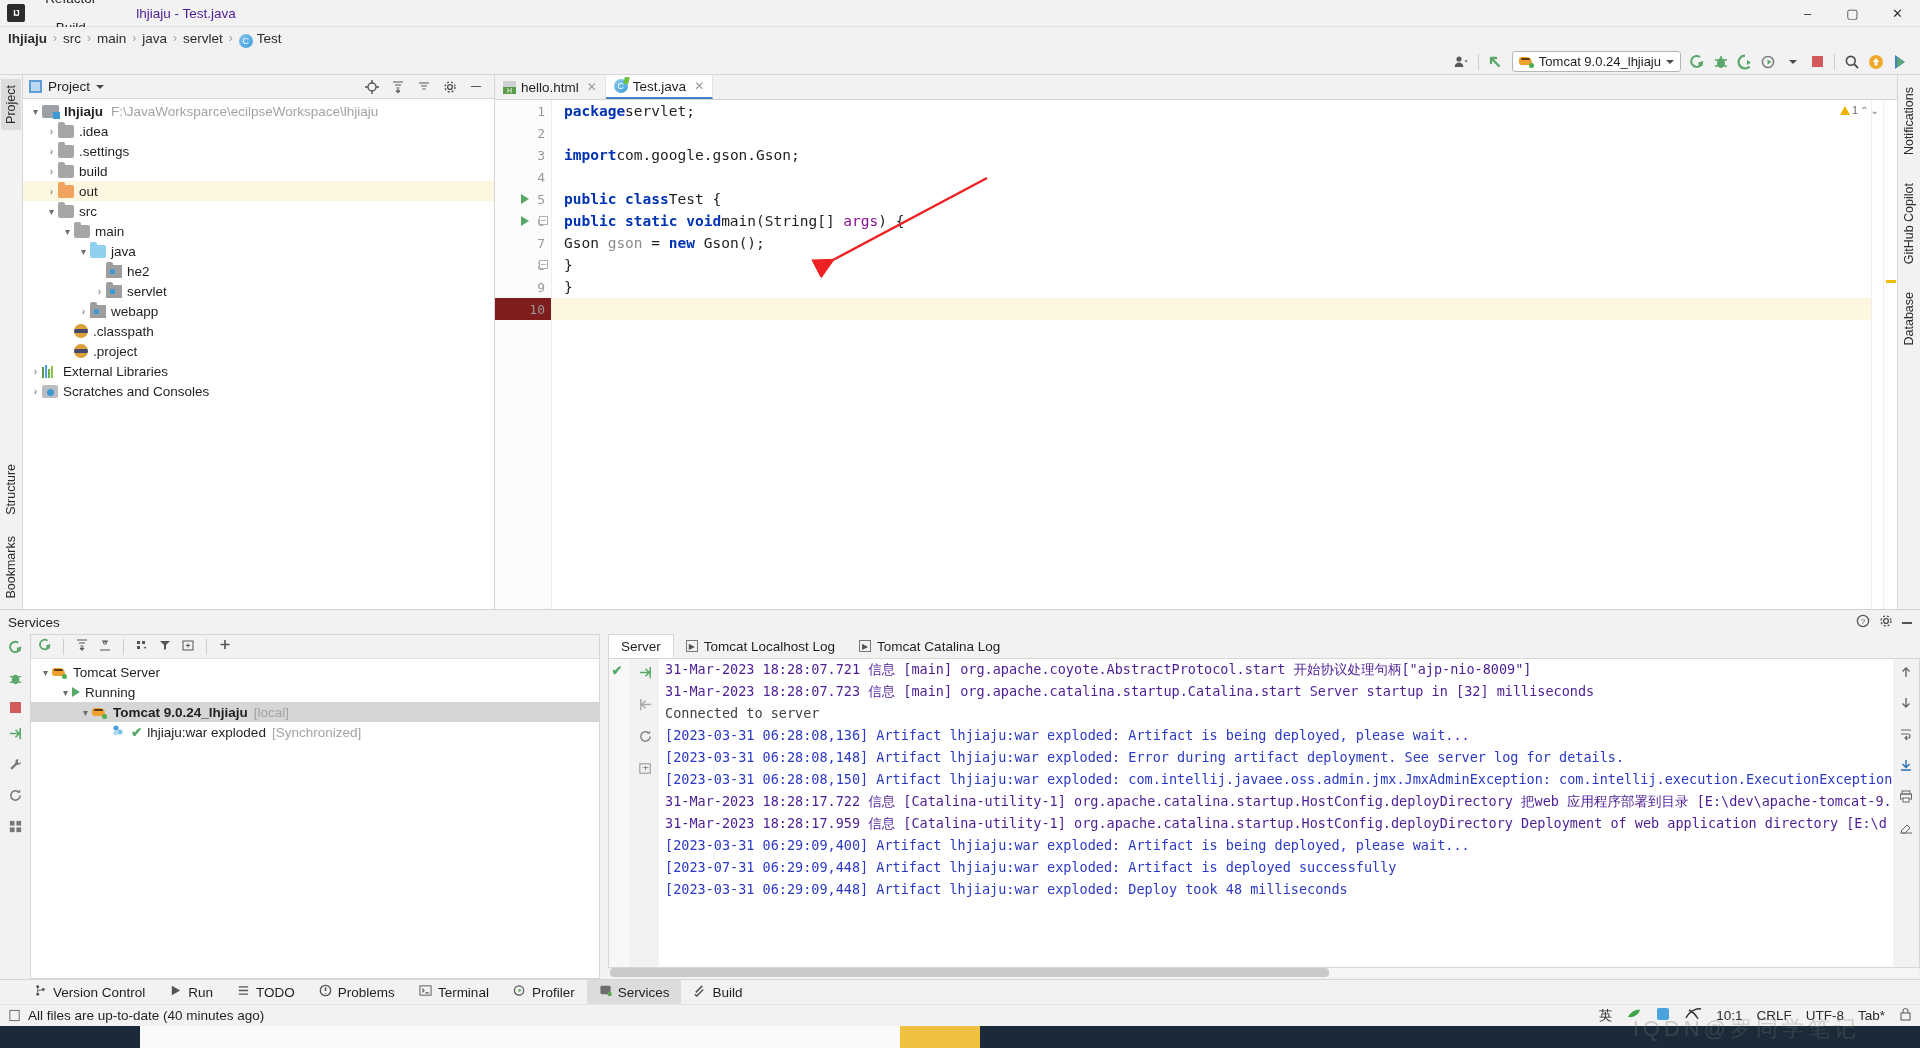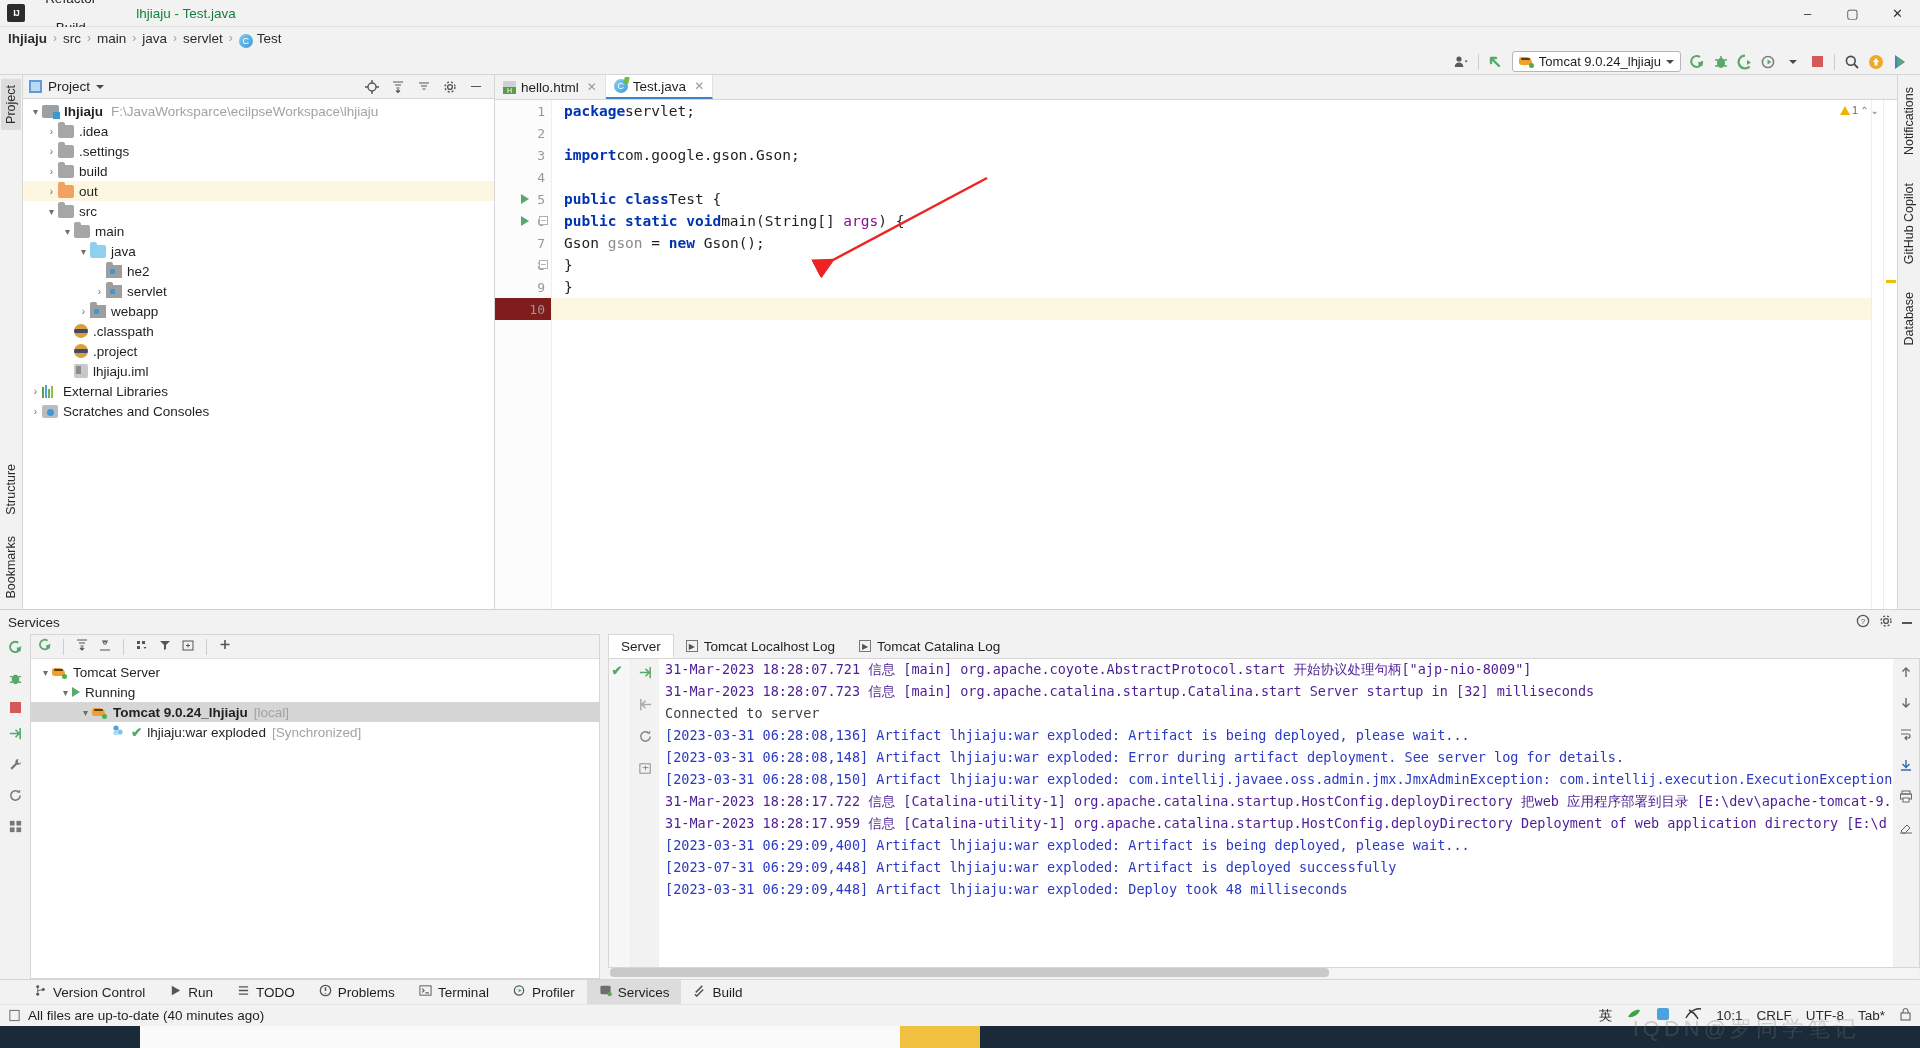--- a/index.html
+++ b/index.html
@@ -11,21 +11,21 @@
     background:#f2f2f2;
   }
   .app { position:relative; width:1920px; height:1048px; display:flex; flex-direction:column; }
 
   
   .titlebar { height:27px; background:#f2f2f2; display:flex; align-items:center; border-bottom:1px solid #e2e2e2; flex:none; }
   .ij-logo { width:18px; height:18px; margin:0 8px 0 7px; background:#2b2b2b; border-radius:2px; position:relative; flex:none;}
   .ij-logo:after { content:"IJ"; position:absolute; inset:0; color:#fff; font-size:9px; font-weight:bold; display:flex; align-items:center; justify-content:center; letter-spacing:-1px;}
   .menubar { display:flex; align-items:center; gap:8px;flex-direction:column; }
   .menu-item { padding:3px 11px; font-size:13.5px; color:#1f1f1f; cursor:default; white-space:nowrap;}
-  .win-title { margin-left:28px; color:#15803d; font-size:13.5px; }
+  .win-title { margin-left:28px; color:#4c1d95; font-size:13.5px; }
   .win-ctl { margin-left:auto; display:flex; height:100%; }
   .win-btn { width:45px; display:flex; align-items:center; justify-content:center; color:#333; font-size:13px; }
 
   
   .breadcrumb { height:22px; display:flex; align-items:center; padding-left:8px; background:#f2f2f2; font-size:13.5px; flex:none; }
   .crumb { color:#2b2b2b; }
   .crumb.bold { font-weight:bold; }
   .crumb-sep { color:#a0a0a0; margin:0 6px; font-size:12px; }
   .crumb-ico { display:inline-block; width:14px; height:14px; border-radius:50%;
                background:linear-gradient(135deg,#82c6f0,#3f9ed8); margin-right:4px; position:relative; top:3px;}
@@ -387,25 +387,20 @@
           </div>
           <div class="row" style="padding-left: 38px;">
             <span class="arrow"></span>
             <span class="fico xmlfile"></span>
             <span class="lbl">.classpath</span>
           </div>
           <div class="row" style="padding-left: 38px;">
             <span class="arrow"></span>
             <span class="fico xmlfile"></span>
             <span class="lbl">.project</span>
-          </div>
-          <div class="row" style="padding-left: 38px;">
-            <span class="arrow"></span>
-            <span class="fico imlfile"></span>
-            <span class="lbl">lhjiaju.iml</span>
           </div>
           <div class="row" style="padding-left: 6px;">
             <span class="arrow">›</span>
             <span class="fico libs">
               <i style="height:11px;background:#5b9c4a"></i>
               <i style="height:13px;background:#4aa3df"></i>
               <i style="height:9px;background:#6ab04c"></i>
               <i style="height:12px;background:#8bc34a"></i>
             </span>
             <span class="lbl">External Libraries</span>

